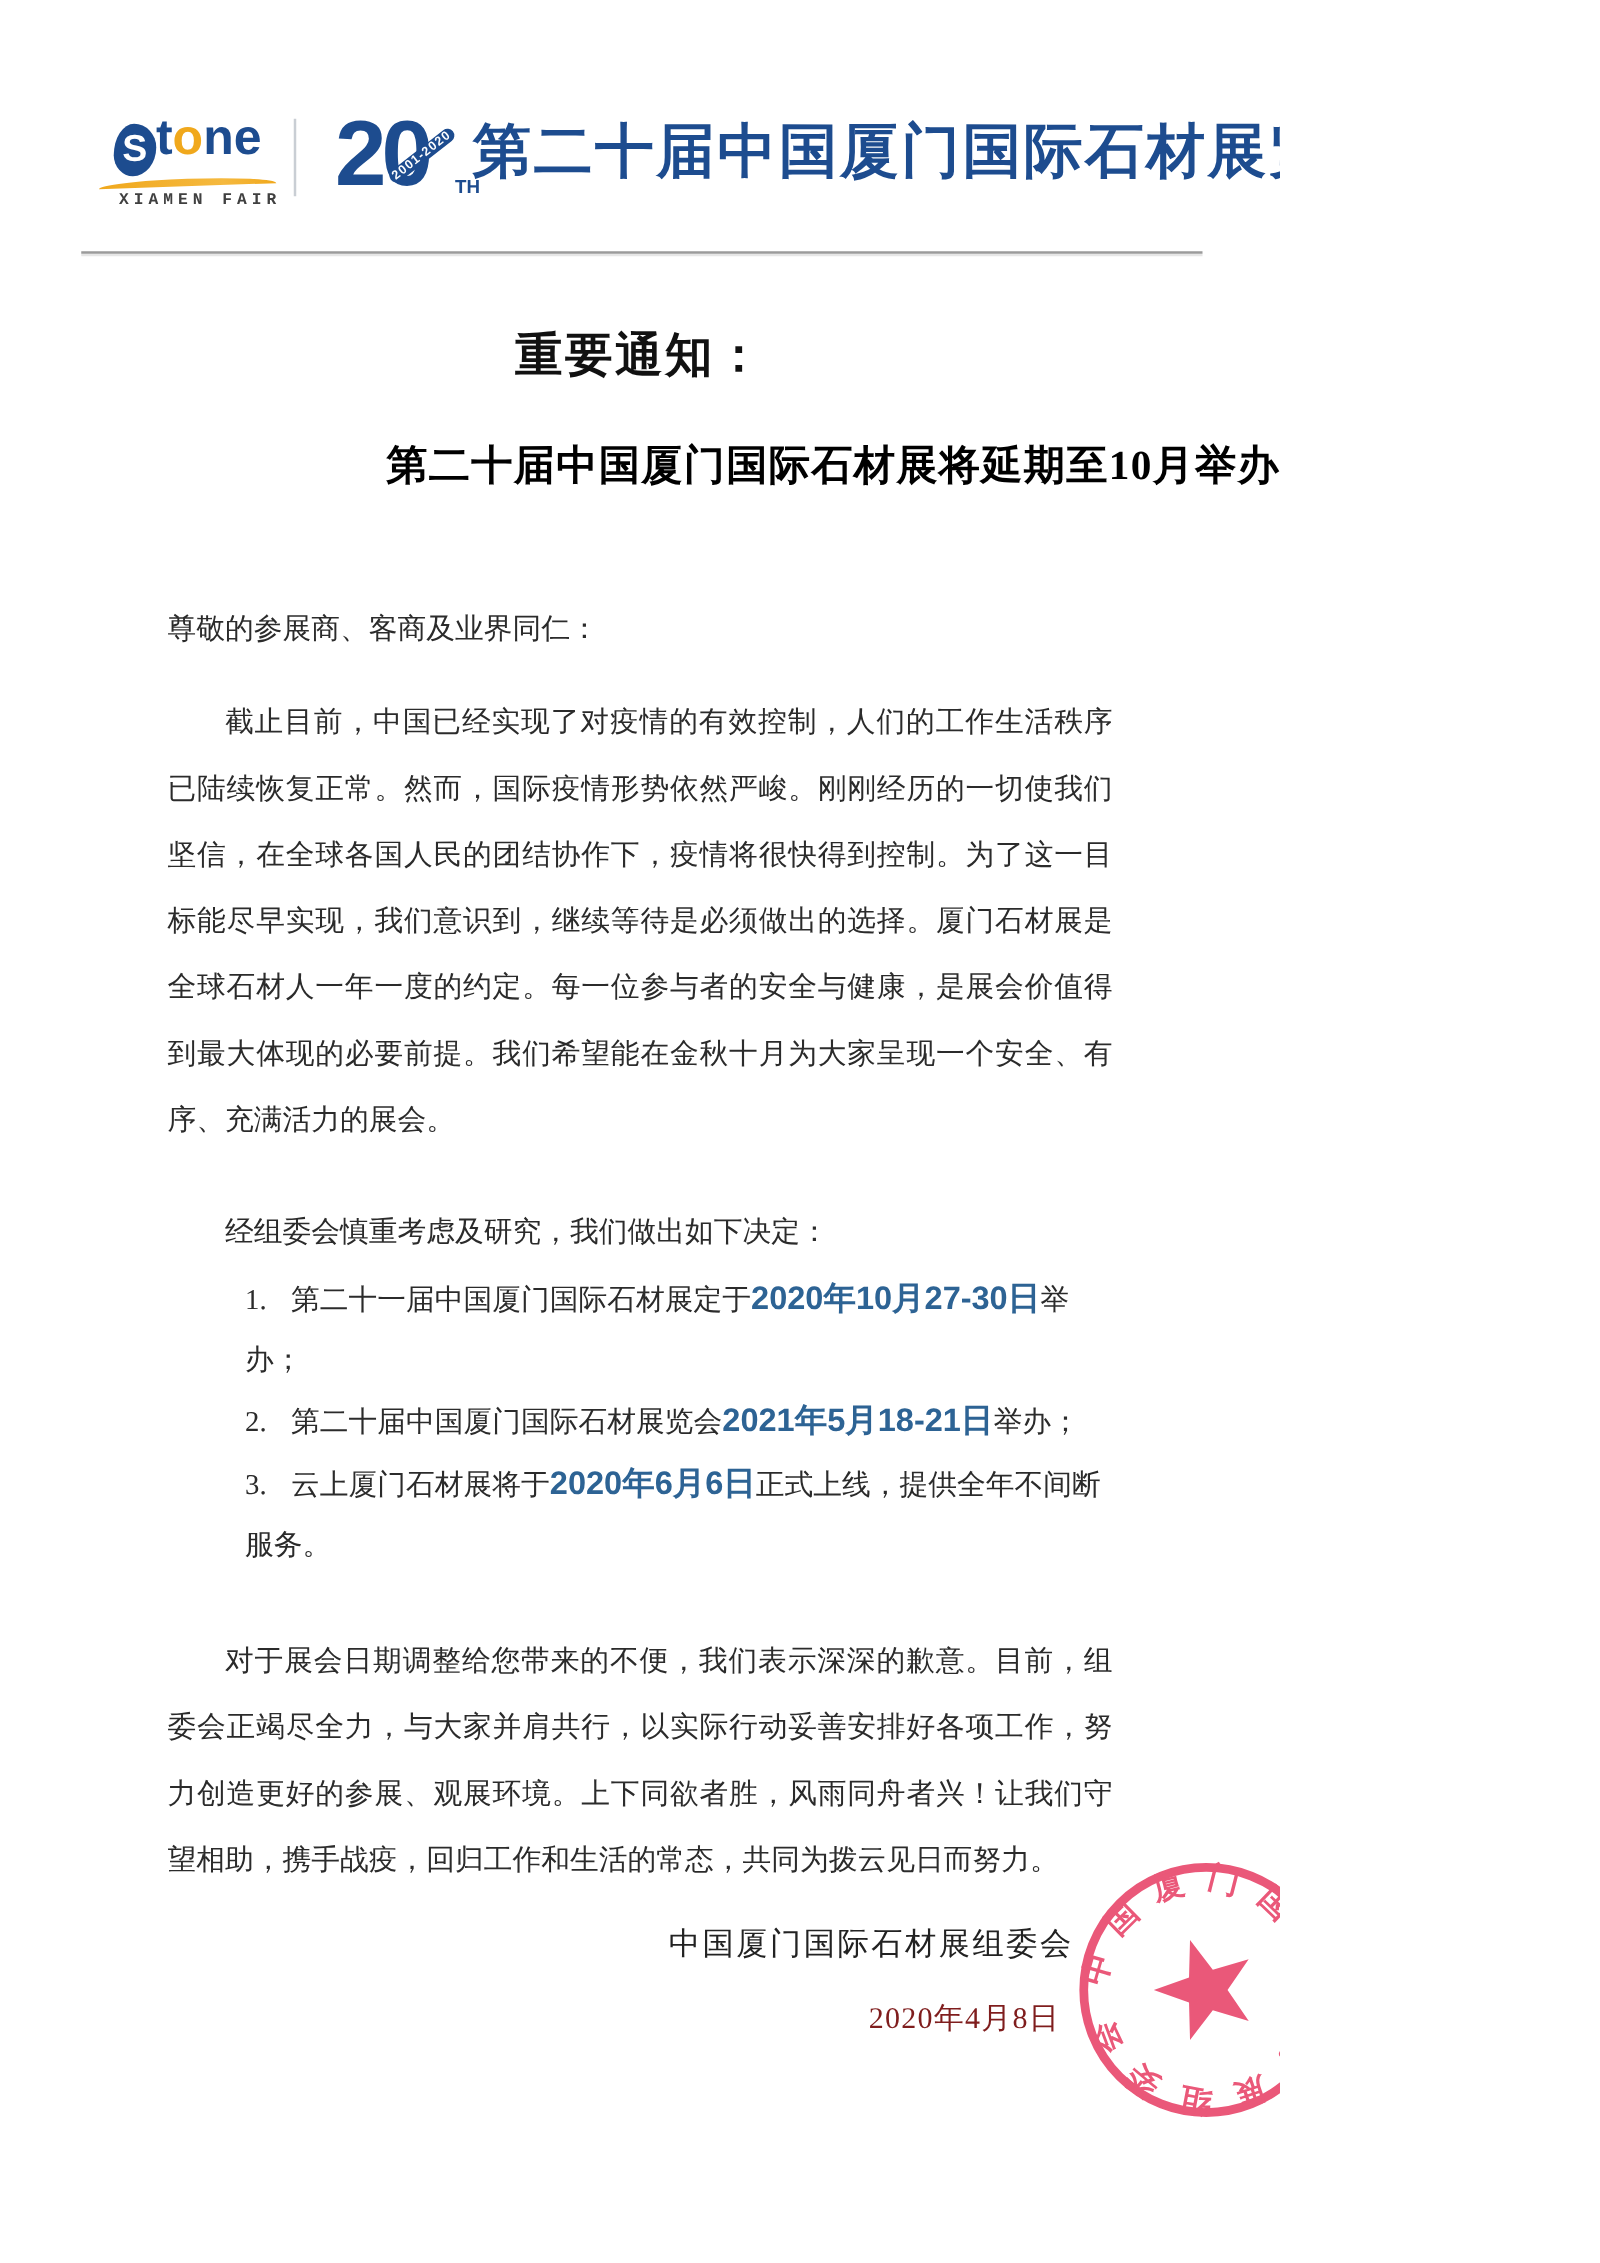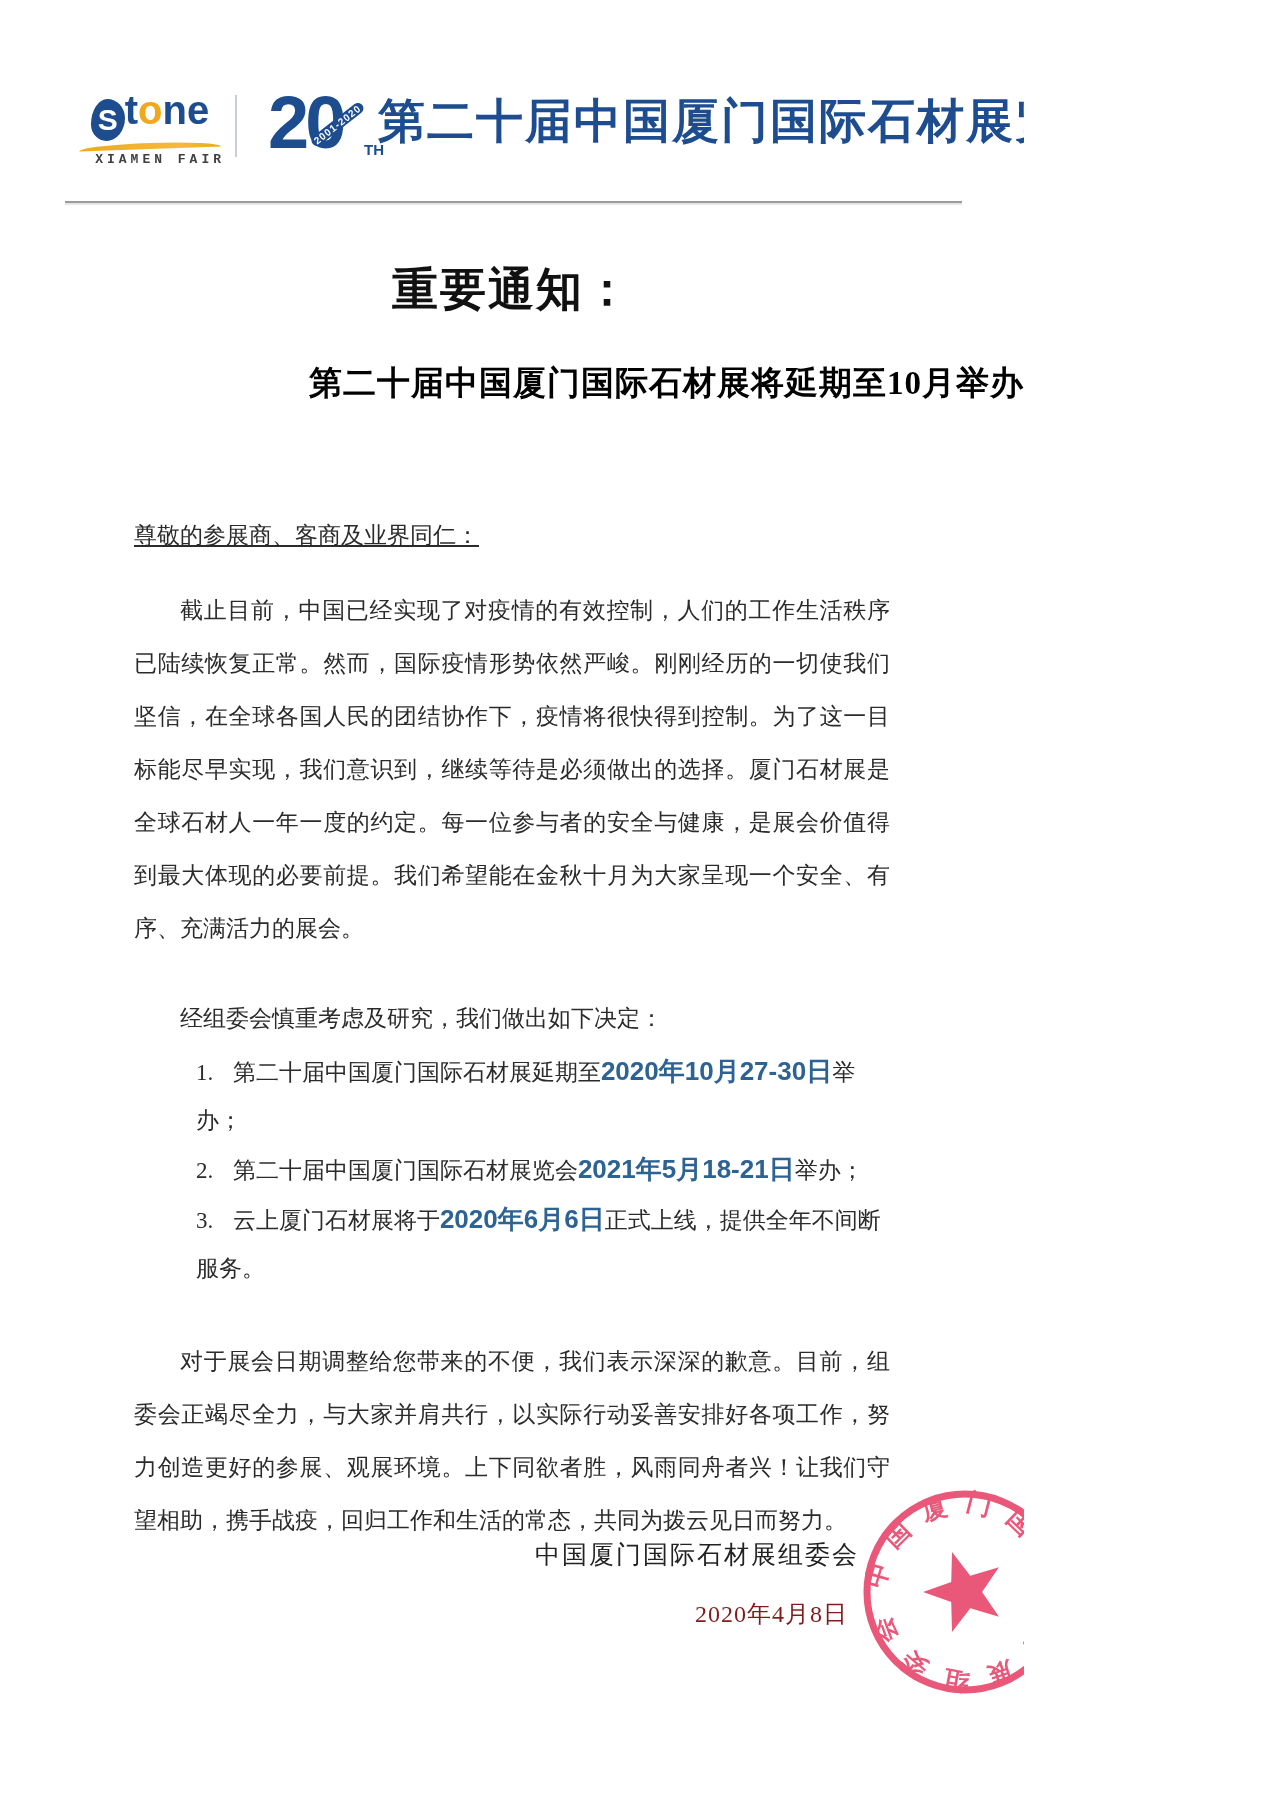--- a/index.html
+++ b/index.html
@@ -37,26 +37,26 @@
   .anniv .th { position:absolute; left:96px; top:58px; font-size:15px; font-weight:bold; }
   .main-title {
     position:absolute; left:378px; top:86px; width:840px;
     font-family:"Liberation Sans","DejaVu Sans",sans-serif;
     font-weight:bold; font-size:47px; line-height:70px; color:#1d4c8f;
     letter-spacing:2px; white-space:nowrap;
   }
   .rule { position:absolute; left:65px; right:62px; top:201px; height:2px; background:#9b9b9b; box-shadow:0 2px 0 #e6e6e6; }
 
   
-  .h-main { margin:56px 0 0 0; text-align:center; font-size:46px; font-weight:bold; color:#111111; letter-spacing:2px; }
+  .h-main { margin:56px 0 0 0; text-align:center; font-size:38px; font-weight:bold; color:#111111; letter-spacing:2px; }
   .h-sub  { margin:40px 0 0 0; text-align:right; font-size:33px; font-weight:bold; color:#000000; letter-spacing:1px; }
 
   
   .body-text { margin:0 134px; font-size:23px; color:#2b2b2b; }
-  .salutation { margin-top:110px; line-height:40px;text-decoration:underline; }
+  .salutation { margin-top:88px; line-height:40px; }
   .para { margin:0; margin-top:28px; line-height:53px; text-indent:2em; text-align:justify; }
   .para.second { margin-top:42px; }
   .decision-intro { margin:0; margin-top:44px; text-indent:2em; line-height:40px; }
   .decision-list { margin-top:8px; }
   .decision-item { margin:0; padding-left:2.7em; line-height:48px; }
   .decision-item .num { display:inline-block; width:1.6em; }
   .hl { color:#2d6394; font-weight:bold; font-size:26px; font-family:"Liberation Sans","DejaVu Sans",sans-serif; }
 
   
   .stamp-wrap { position:absolute; left:860px; top:1487px; width:210px; height:210px; z-index:1; opacity:0.88; }
@@ -90,21 +90,21 @@
   <div class="h-sub">第二十届中国厦门国际石材展将延期至10月举办</div>
 
   <div class="body-text">
     <div class="salutation">尊敬的参展商、客商及业界同仁：</div>
 
     <p class="para">截止目前，中国已经实现了对疫情的有效控制，人们的工作生活秩序已陆续恢复正常。然而，国际疫情形势依然严峻。刚刚经历的一切使我们坚信，在全球各国人民的团结协作下，疫情将很快得到控制。为了这一目标能尽早实现，我们意识到，继续等待是必须做出的选择。厦门石材展是全球石材人一年一度的约定。每一位参与者的安全与健康，是展会价值得到最大体现的必要前提。我们希望能在金秋十月为大家呈现一个安全、有序、充满活力的展会。</p>
 
     <p class="decision-intro">经组委会慎重考虑及研究，我们做出如下决定：</p>
 
     <div class="decision-list">
-      <p class="decision-item"><span class="num">1.</span><span>第二十届中国厦门国际石材展延期至</span><span class="hl">2020年10月27-30日</span><span>举办；</span></p>
+      <p class="decision-item"><span class="num">1.</span><span>第二十一届中国厦门国际石材展定于</span><span class="hl">2020年10月27-30日</span><span>举办；</span></p>
       <p class="decision-item"><span class="num">2.</span><span>第二十届中国厦门国际石材展览会</span><span class="hl">2021年5月18-21日</span><span>举办；</span></p>
       <p class="decision-item"><span class="num">3.</span><span>云上厦门石材展将于</span><span class="hl">2020年6月6日</span><span>正式上线，提供全年不间断服务。</span></p>
     </div>
 
     <p class="para second">对于展会日期调整给您带来的不便，我们表示深深的歉意。目前，组委会正竭尽全力，与大家并肩共行，以实际行动妥善安排好各项工作，努力创造更好的参展、观展环境。上下同欲者胜，风雨同舟者兴！让我们守望相助，携手战疫，回归工作和生活的常态，共同为拨云见日而努力。</p>
   </div>
 
   <div class="stamp-wrap">
     <svg width="210" height="210" viewBox="0 0 210 210">
       <defs>

